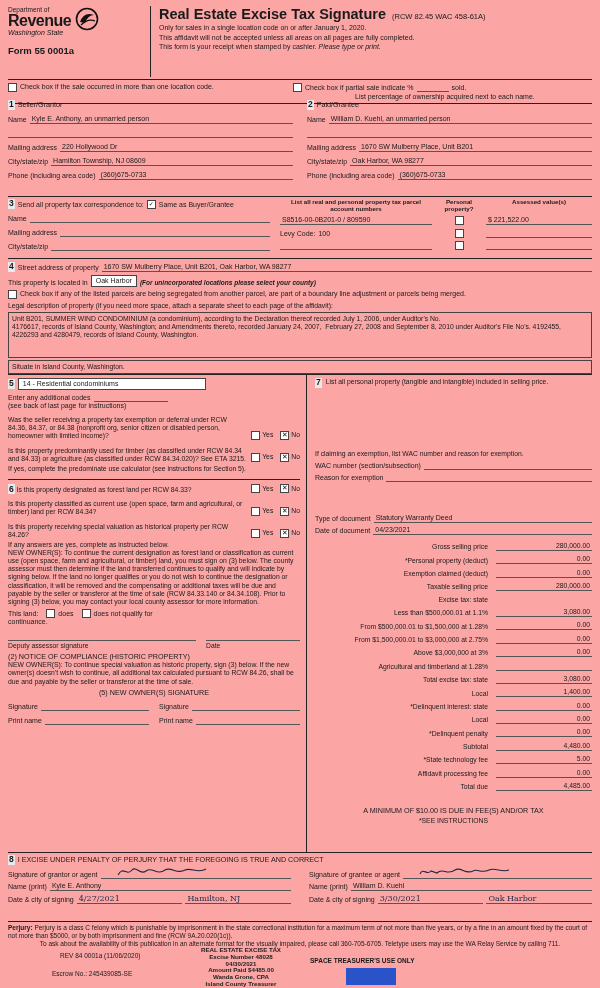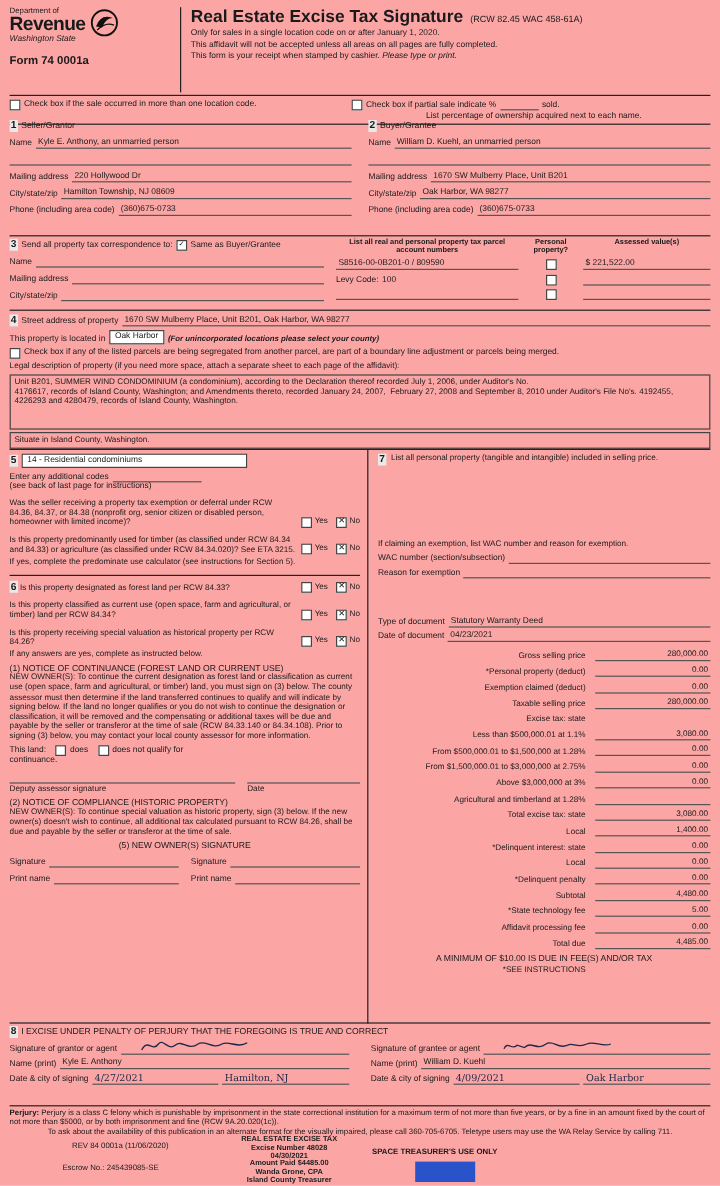--- a/index.html
+++ b/index.html
@@ -13,21 +13,21 @@
   .hrow{display:flex;align-items:flex-end;gap:3px}
   .lbl{white-space:nowrap;flex:none}
   .wrap{white-space:normal}
   .ln{display:block;border-bottom:1px solid #555;flex:1;min-height:8px;padding:0 2px}
   .val{white-space:nowrap}
   .cb{display:inline-flex;align-items:center;justify-content:center;width:7px;height:7px;
       border:1px solid #444;font-size:6px;line-height:1;flex:none;background:#fff;color:#111}
   .num{font-weight:bold;font-size:8.5px;flex:none;background:#e9e9e9;padding:0 1px}
   .bt{font-weight:normal;font-size:7.2px}
   .p{font-size:6.8px;line-height:1.2;white-space:normal}
-  .mt2{margin-top:2px}.mt3{margin-top:3px}.mt4{margin-top:4px}
+  .mt2{margin-top:2px}.mt3{margin-top:3px}.mt4{margin-top:16px}
   .hand{font-family:"DejaVu Serif",serif;font-size:8px;color:#1b2a4a;white-space:nowrap}
 
   
   .header{top:6px;height:71px;display:flex}
   .logo-col{width:142px;flex:none}
   .dept-row{display:flex;gap:4px;align-items:flex-start}
   .dept-stack{display:flex;flex-direction:column}
   .dept-small{font-size:6.5px}
   .dept-big{font-size:16px;font-weight:bold;letter-spacing:-0.5px;line-height:1}
   .dept-state{font-size:7px;font-style:italic}
@@ -128,21 +128,21 @@
           <span class="dept-small">Department of</span>
           <span class="dept-big">Revenue</span>
           <span class="dept-state">Washington State</span>
         </div>
         <svg class="logo" viewBox="0 0 24 24">
           <circle cx="12" cy="12" r="10.5" fill="none" stroke="#111" stroke-width="1.6"></circle>
           <path d="M5 15 Q9 4 19 8 Q13 8 10 16 Z" fill="#111"></path>
           <path d="M6 18 Q13 11 20 14" stroke="#111" stroke-width="1.2" fill="none"></path>
         </svg>
       </div>
-      <div class="form-no">Form 74 0001a</div>
+      <div class="form-no">Form 55 0001a</div>
     </div>
     <div class="title-col">
       <div>
         <span class="title">Real Estate Excise Tax Signature</span>
         <span class="title-ref">(RCW 82.45 WAC 458-61A)</span>
       </div>
       <div class="note">Only for sales in a single location code on or after January 1, 2020.</div>
       <div class="note">This affidavit will not be accepted unless all areas on all pages are fully completed.</div>
       <div class="note">
         <span>This form is your receipt when stamped by cashier.</span>
@@ -189,21 +189,21 @@
           <span class="ln val">Hamilton Township, NJ 08609</span>
         </div>
       <div class="field">
           <span class="lbl">Phone (including area code)</span>
           <span class="ln val">(360)675-0733</span>
         </div>
     </div>
     <div class="party">
       <div class="sechead">
         <span class="num">2</span>
-        <span class="bt">Buyer/Grantee</span>
+        <span class="bt">Paid/Grantee</span>
       </div>
       <div class="field">
           <span class="lbl">Name</span>
           <span class="ln val">William D. Kuehl, an unmarried person</span>
         </div>
       <div class="field">
           <span class="ln"></span>
         </div>
       <div class="field">
           <span class="lbl">Mailing address</span>
@@ -361,21 +361,20 @@
         <div class="qrow">
           <div class="qtext">Is this property receiving special valuation as historical property per RCW 84.26?</div>
           <div class="yn">
             <span class="cb"></span>
               <span>Yes</span>
             <span class="cb ml">✕</span>
               <span>No</span>
           </div>
         </div>
         <div class="p mt2">If any answers are yes, complete as instructed below.</div>
-        <div class="bt mt3">(1) NOTICE OF CONTINUANCE (FOREST LAND OR CURRENT USE)</div>
         <div class="p">NEW OWNER(S): To continue the current designation as forest land or classification as current use (open space, farm and agricultural, or timber) land, you must sign on (3) below. The county assessor must then determine if the land transferred continues to qualify and will indicate by signing below. If the land no longer qualifies or you do not wish to continue the designation or classification, it will be removed and the compensating or additional taxes will be due and payable by the seller or transferor at the time of sale (RCW 84.33.140 or 84.34.108). Prior to signing (3) below, you may contact your local county assessor for more information.</div>
         <div class="hrow mt3">
           <span class="lbl">This land:</span>
           <span class="cb ml"></span>
           <span class="lbl">does</span>
           <span class="cb ml"></span>
           <span class="lbl">does not qualify for</span>
         </div>
         <div class="lbl">continuance.</div>
         <div class="dep">
@@ -576,21 +575,21 @@
               <path d="M3 10 C6 3 10 12 14 7 L20 9 C26 3 30 12 38 6 C44 2 48 11 56 7 C60 4 64 10 72 6 C78 3 85 9 92 6" fill="none" stroke="#1b2a4a" stroke-width="1.1"></path>
             </svg>
           </span>
         </div>
         <div class="hrow mt3">
           <span class="lbl">Name (print)</span>
           <span class="ln val">William D. Kuehl</span>
         </div>
         <div class="hrow mt3">
           <span class="lbl">Date &amp; city of signing</span>
-          <span class="ln hand">4/09/2021</span>
+          <span class="ln hand">3/30/2021</span>
           <span class="ln hand">Oak Harbor</span>
         </div>
       </div>
     </div>
   </div>
 
   <div class="sec perj">
     <div class="p">
       <span class="b">Perjury:</span>
       <span>Perjury is a class C felony which is punishable by imprisonment in the state correctional institution for a maximum term of not more than five years, or by a fine in an amount fixed by the court of not more than $5000, or by both imprisonment and fine (RCW 9A.20.020(1c)).</span>

